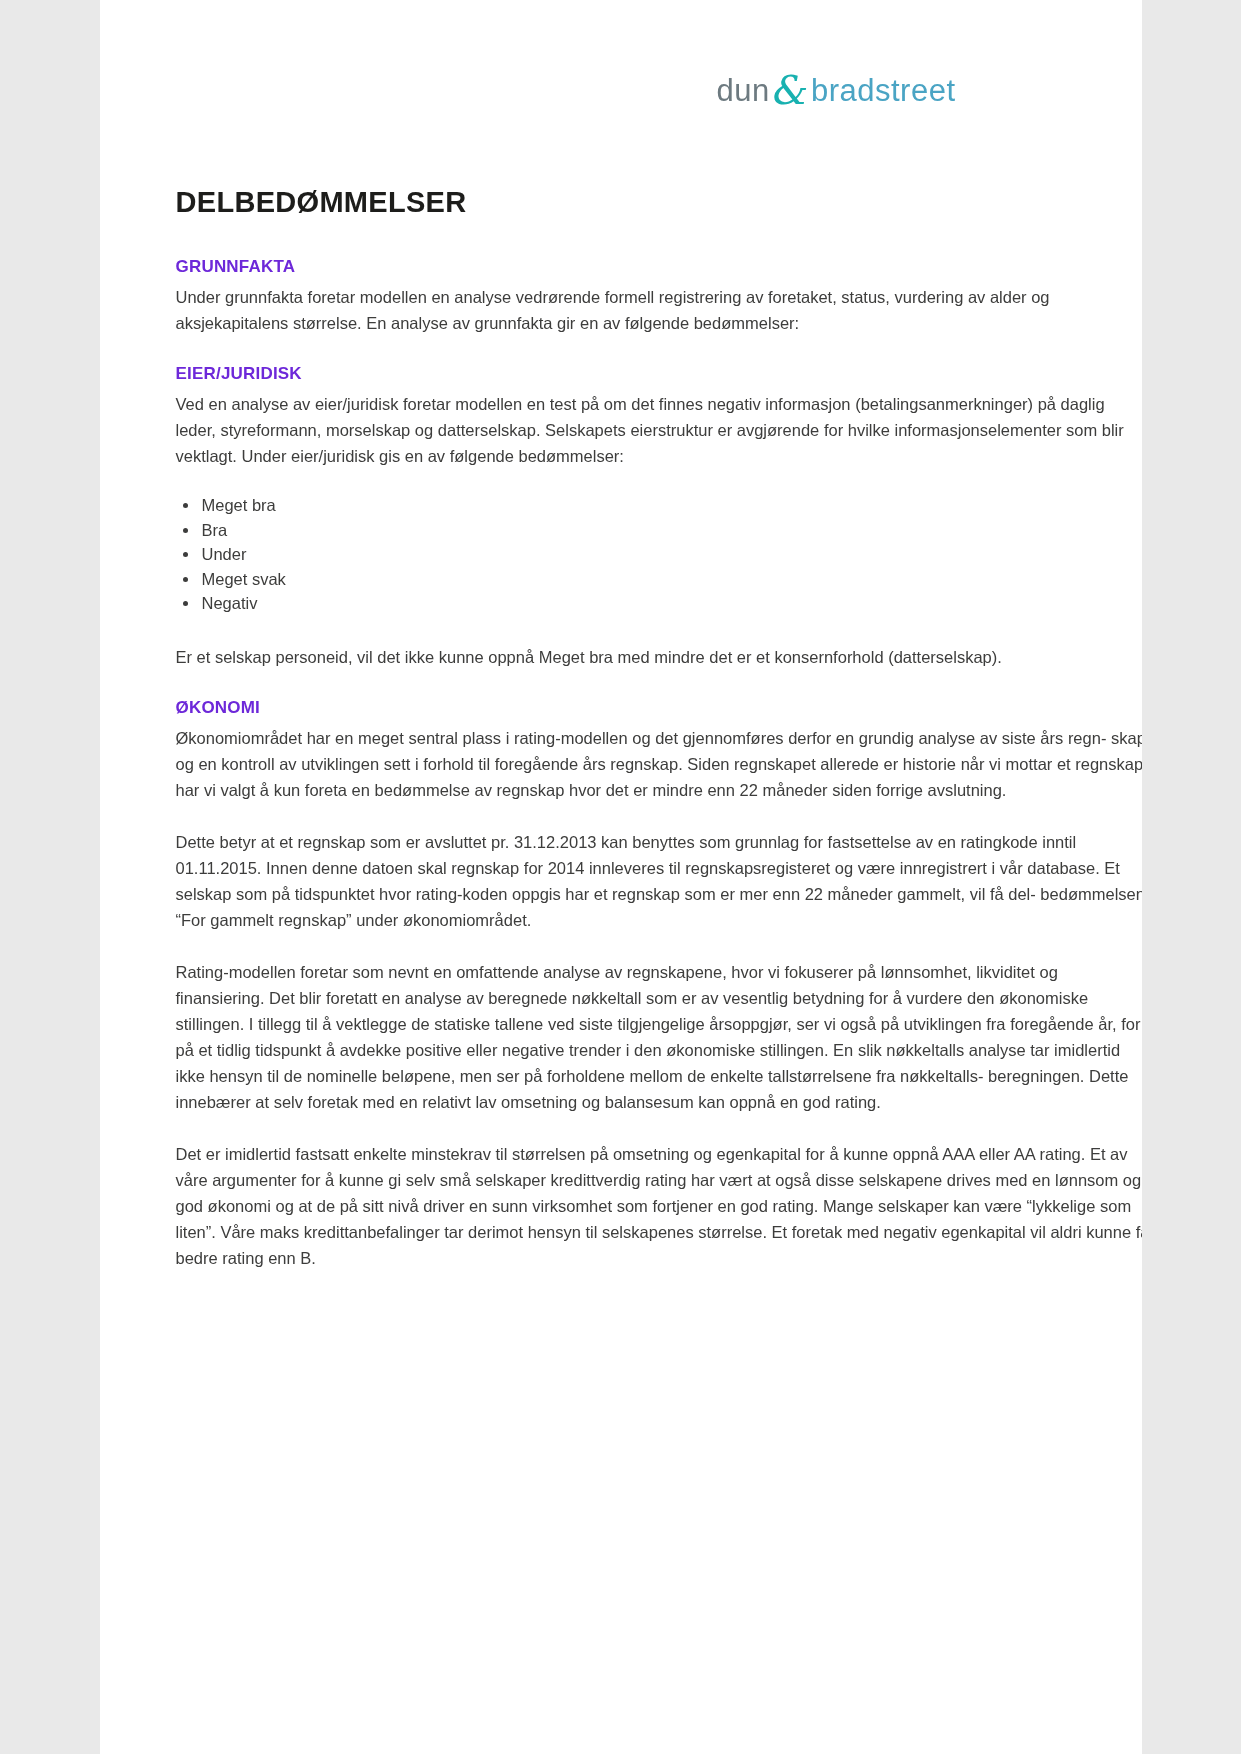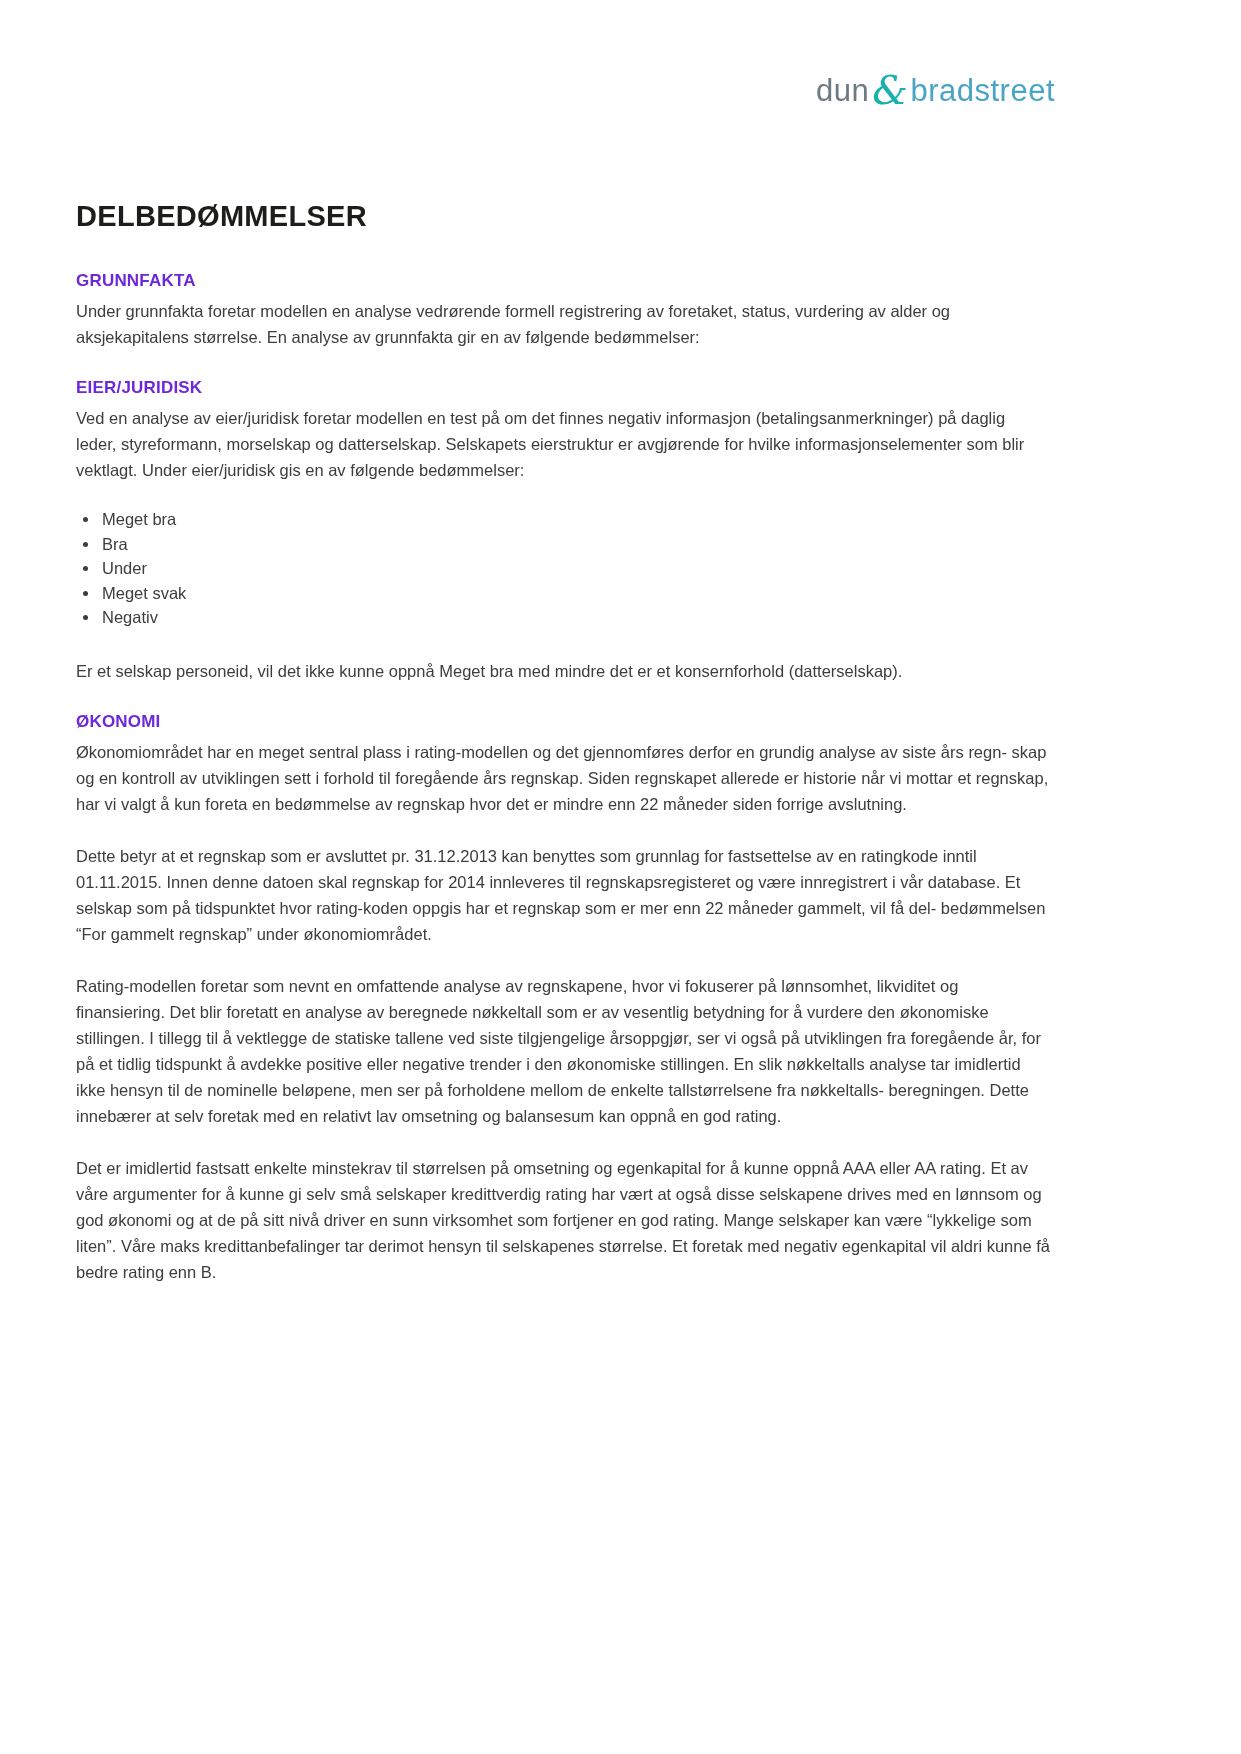--- a/index.html
+++ b/index.html
@@ -2,21 +2,21 @@
 <html lang="no"><head>
 <meta charset="utf-8">
 <style>
   html, body {
     margin: 0;
     padding: 0;
     background: #e9e9e9;
   }
   .page {
     position: relative;
-    width: 1241px;
+    width: 1042px;
     height: 1754px;
     margin: 0 auto;
     background: #ffffff;
     font-family: "Liberation Sans", "DejaVu Sans", sans-serif;
     color: #3d3d3c;
     overflow: hidden;
   }
   .logo {
     position: absolute;
     top: 70px;
@@ -40,21 +40,21 @@
     vertical-align: -3px;
     font-weight: 400;
   }
   .logo .bradstreet {
     color: #4aa4c4;
     font-weight: 400;
   }
   .content {
     position: absolute;
     left: 76px;
-    top: 200px;
+    top: 186px;
     width: 974px;
   }
   .doc-title {
     font-size: 29px;
     font-weight: bold;
     color: #1d1d1b;
     letter-spacing: 0.3px;
     margin: 0 0 38px 0;
   }
   .section-heading {

